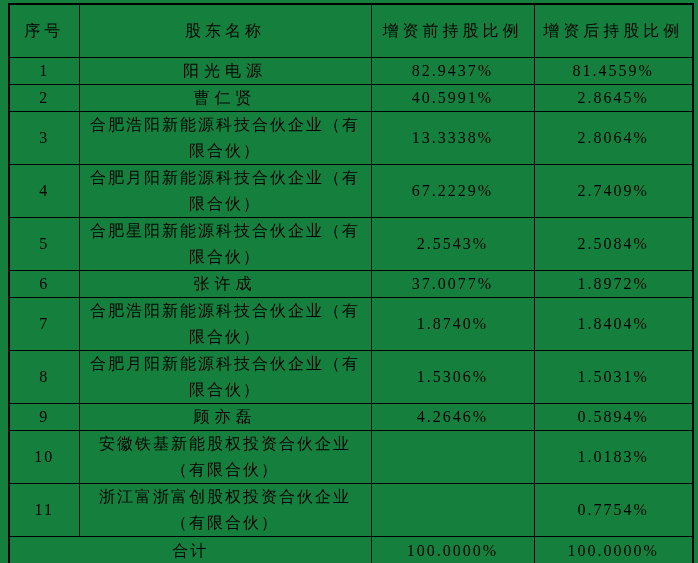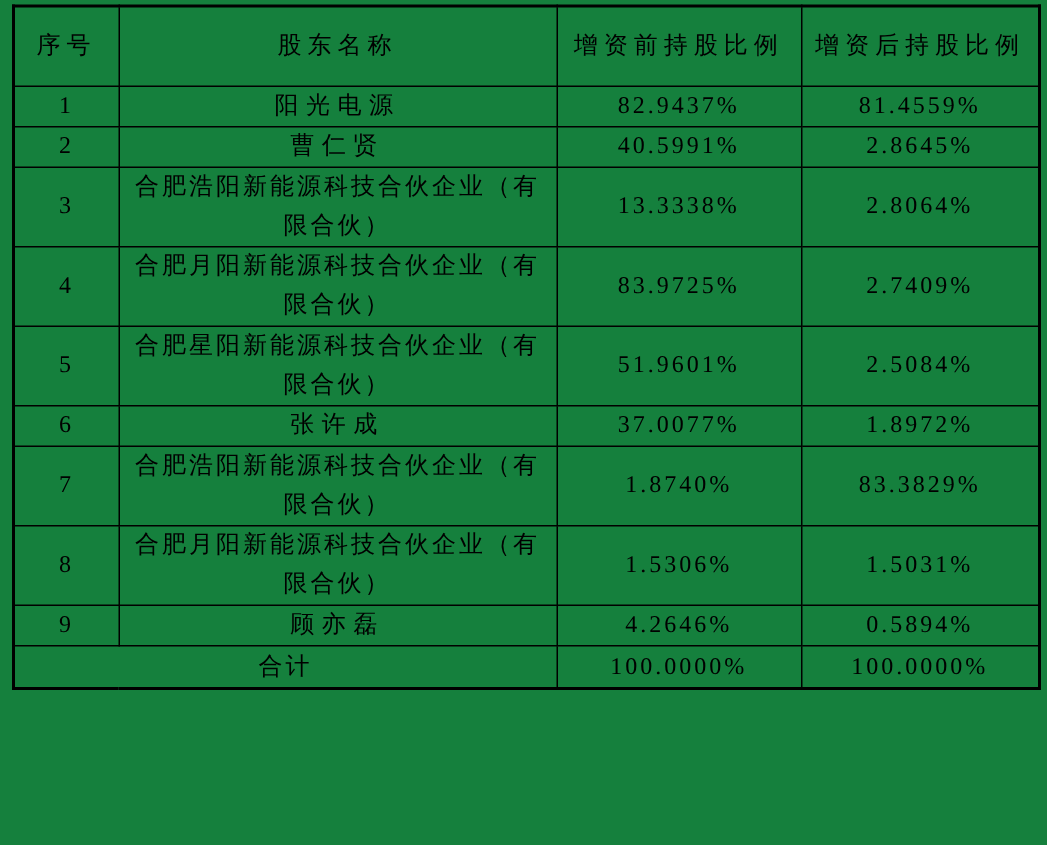--- a/index.html
+++ b/index.html
@@ -93,56 +93,70 @@
     <td>3</td>
     <td class="name-cell">合肥浩阳新能源科技合伙企业（有
 限合伙）</td>
     <td>13.3338%</td>
     <td>2.8064%</td>
   </tr>
         <tr>
     <td>4</td>
     <td class="name-cell">合肥月阳新能源科技合伙企业（有
 限合伙）</td>
-    <td>83.9725%</td>
+    <td>67.2229%</td>
     <td>2.7409%</td>
   </tr>
         <tr>
     <td>5</td>
     <td class="name-cell">合肥星阳新能源科技合伙企业（有
 限合伙）</td>
-    <td>51.9601%</td>
+    <td>2.5543%</td>
     <td>2.5084%</td>
   </tr>
         <tr>
     <td>6</td>
     <td class="name-cell spaced">张许成</td>
     <td>37.0077%</td>
     <td>1.8972%</td>
   </tr>
         <tr>
     <td>7</td>
     <td class="name-cell">合肥浩阳新能源科技合伙企业（有
 限合伙）</td>
     <td>1.8740%</td>
-    <td>83.3829%</td>
+    <td>1.8404%</td>
   </tr>
         <tr>
     <td>8</td>
     <td class="name-cell">合肥月阳新能源科技合伙企业（有
 限合伙）</td>
     <td>1.5306%</td>
     <td>1.5031%</td>
   </tr>
         <tr>
     <td>9</td>
     <td class="name-cell spaced">顾亦磊</td>
     <td>4.2646%</td>
     <td>0.5894%</td>
   </tr>
+        <tr>
+    <td>10</td>
+    <td class="name-cell">安徽铁基新能股权投资合伙企业
+（有限合伙）</td>
+    <td></td>
+    <td>1.0183%</td>
+  </tr>
+        <tr>
+    <td>11</td>
+    <td class="name-cell">浙江富浙富创股权投资合伙企业
+（有限合伙）</td>
+    <td></td>
+    <td>0.7754%</td>
+  </tr>
       </tbody>
     <tfoot>
       <tr>
         <td colspan="2">合计</td>
         <td>100.0000%</td>
         <td>100.0000%</td>
       </tr>
     </tfoot>
   </table>
 </div>

